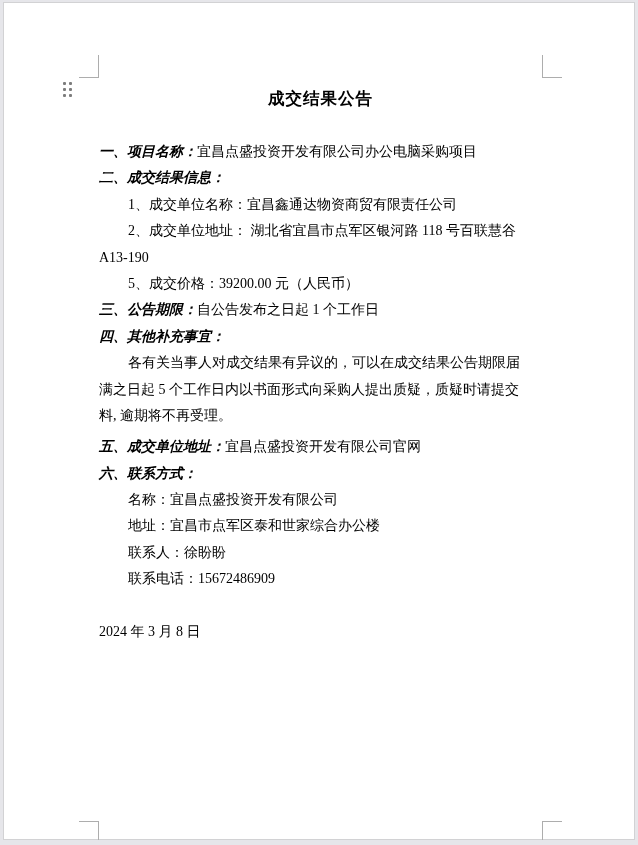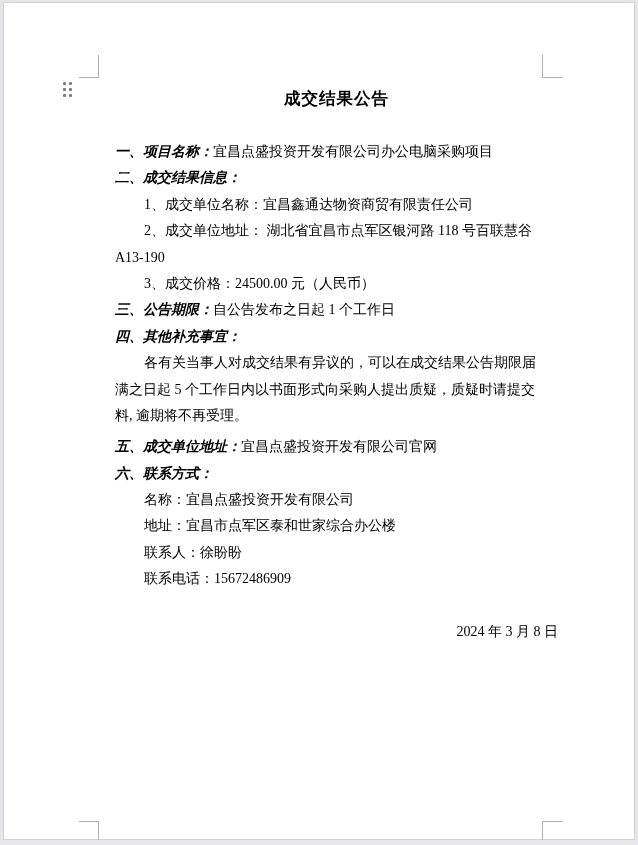--- a/index.html
+++ b/index.html
@@ -62,21 +62,21 @@
   }
   .drag-handle span {
     width: 3px;
     height: 3px;
     background: #7d7d7d;
     border-radius: 1px;
   }
   
   .content {
     position: absolute;
-    left: 111px;
+    left: 95px;
     top: 74px;
     width: 443px;
     color: #000000;
   }
   .doc-title {
     margin: 0;
     padding-top: 8px;
     height: 27px;
     line-height: 27px;
     text-align: center;
@@ -91,21 +91,20 @@
   .line {
     height: 26.4px;
     line-height: 26.4px;
     font-size: 14px;
     white-space: pre;
   }
   .line.indent {
     padding-left: 29px;
   }
   .line.right {
-    text-align: right;
   }
   .line.blank {
     height: 26.4px;
   }
   .line.extra-top {
     margin-top: 5px;
   }
   .seg-bold {
     font-weight: bold;
     font-style: italic;
@@ -133,21 +132,21 @@
 
     <div class="content">
       <h1 class="doc-title">成交结果公告</h1>
       <div class="title-gap"></div>
       <div id="doc-body">
           <div class="line"><span class="seg seg-bold">一、项目名称：</span><span class="seg">宜昌点盛投资开发有限公司办公电脑采购项目</span></div>
           <div class="line"><span class="seg seg-bold">二、成交结果信息：</span></div>
           <div class="line indent"><span class="seg">1、成交单位名称：宜昌鑫通达物资商贸有限责任公司</span></div>
           <div class="line indent"><span class="seg">2、成交单位地址： 湖北省宜昌市点军区银河路 118 号百联慧谷</span></div>
           <div class="line"><span class="seg">A13-190</span></div>
-          <div class="line indent"><span class="seg">3、成交价格：24500.00 元（人民币）</span></div>
+          <div class="line indent"><span class="seg">5、成交价格：39200.00 元（人民币）</span></div>
           <div class="line"><span class="seg seg-bold">三、公告期限：</span><span class="seg">自公告发布之日起 1 个工作日</span></div>
           <div class="line"><span class="seg seg-bold">四、其他补充事宜：</span></div>
           <div class="line indent"><span class="seg">各有关当事人对成交结果有异议的，可以在成交结果公告期限届</span></div>
           <div class="line"><span class="seg">满之日起 5 个工作日内以书面形式向采购人提出质疑，质疑时请提交</span></div>
           <div class="line"><span class="seg">料, 逾期将不再受理。</span></div>
           <div class="line extra-top"><span class="seg seg-bold">五、成交单位地址：</span><span class="seg">宜昌点盛投资开发有限公司官网</span></div>
           <div class="line"><span class="seg seg-bold">六、联系方式：</span></div>
           <div class="line indent"><span class="seg">名称：宜昌点盛投资开发有限公司</span></div>
           <div class="line indent"><span class="seg">地址：宜昌市点军区泰和世家综合办公楼</span></div>
           <div class="line indent"><span class="seg">联系人：徐盼盼</span></div>

